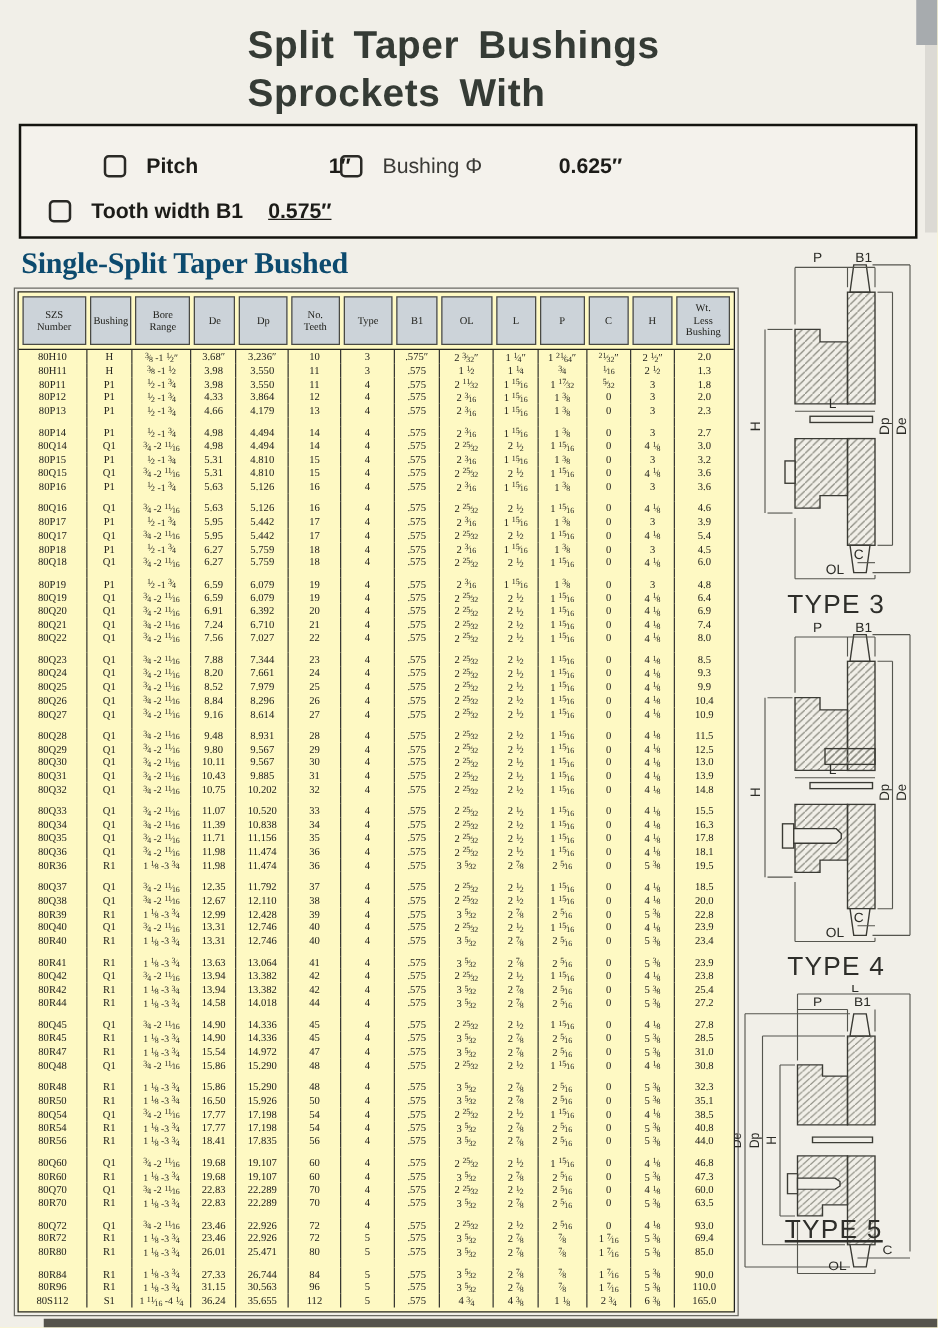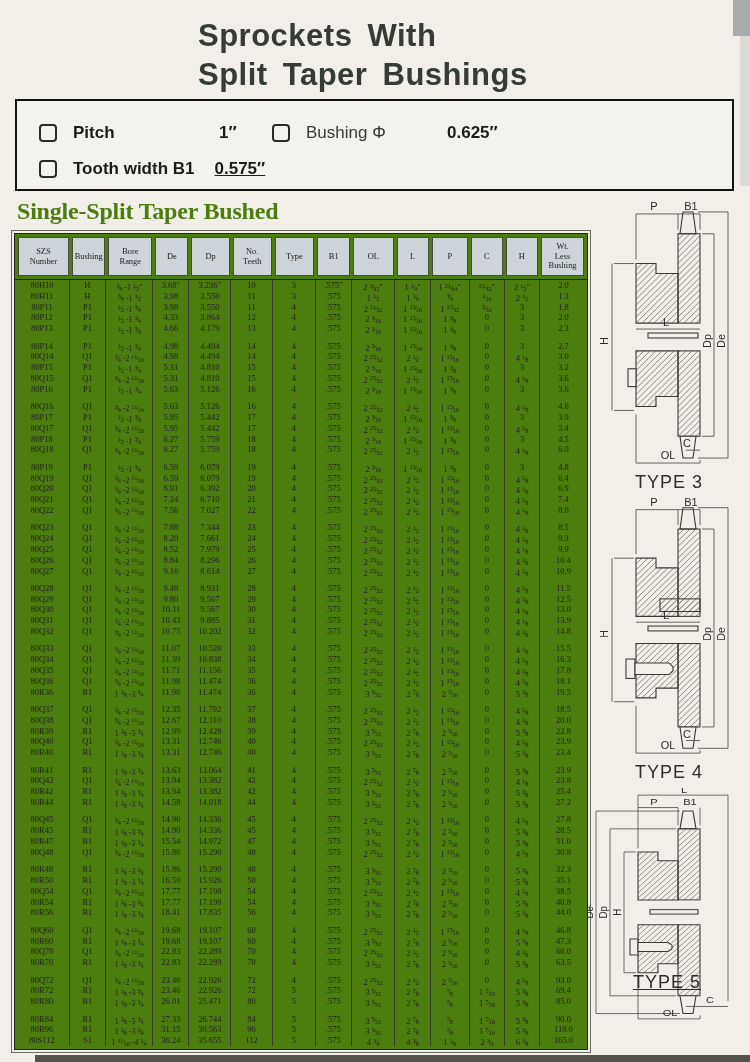--- a/index.html
+++ b/index.html
@@ -20,61 +20,61 @@
   .cbx{display:inline-block;width:14px;height:14px;border:2px solid #2a2a26;border-radius:4px;
       margin-right:16px;background:transparent;flex:0 0 auto;}
   .spec-label{font-weight:bold;}
   .spec-label.reg{font-weight:normal;color:#3a3a36;}
   .spec-value{font-weight:bold;}
   #spec-pitch{left:22px;top:22px;}  #spec-pitch .spec-value{position:absolute;left:180px;}
   #spec-roller{left:255px;top:22px;} #spec-roller .spec-value{position:absolute;left:175px;}
   #spec-tooth{left:22px;top:58px;text-align:right;}   #spec-tooth .spec-value{margin-left:20px;text-decoration:underline;}
 
   .section-heading{position:absolute;left:17px;top:198px;
-      font-family:"Liberation Serif",serif;font-weight:bold;font-size:24px;color:#4d7c0f;
+      font-family:"Liberation Serif",serif;font-weight:bold;font-size:24px;color:#0c4a6e;
       letter-spacing:-0.2px;}
 
   .table-wrap{position:absolute;left:14px;top:233px;width:572px;
-      border:1.6px solid #23231f;outline:1px solid #6b6b64;outline-offset:2px;background:#4d7c0f;}
+      border:1.6px solid #23231f;outline:1px solid #6b6b64;outline-offset:2px;background:#fef9c3;}
   .thead{display:grid;grid-template-columns:9.6% 6.3% 8.3% 6.3% 7.3% 7.3% 7.5% 6.3% 7.6% 6.2% 6.8% 6.2% 6.1% 8.2%;
       padding:1px;border-bottom:1.4px solid #23231f;}
   .hcell{margin:2px 1.5px;background:#ccd3d9;border:1px solid #4a4a44;
       display:flex;align-items:center;justify-content:center;text-align:center;
       font-size:8.4px;line-height:1.15;white-space:pre-line;min-height:37px;color:#1d1d18;}
   .tbody{display:grid;grid-template-columns:9.6% 6.3% 8.3% 6.3% 7.3% 7.3% 7.5% 6.3% 7.6% 6.2% 6.8% 6.2% 6.1% 8.2%;
       padding-bottom:3px;}
   .bcell{border-right:1px solid #3a3a33;height:10.8px;line-height:10.8px;
       font-size:8.5px;text-align:center;white-space:nowrap;overflow:visible;}
   .bcell.c13{border-right:none;}
   .bcell.c2{font-size:7.8px;}
   .bcell.gap{height:6.6px;}
   .fr{font-size:6.3px;}
   .fr .n{vertical-align:2.5px;}
   .fr .sl{font-size:6.5px;vertical-align:1px;margin:0 -0.5px;}
   .fr .d{vertical-align:-0.5px;}
 
   .diagram{position:absolute;}
   .dia-caption{position:absolute;width:158px;text-align:center;
-      font-family:"Liberation Sans",sans-serif;font-size:18px;color:#2e2e2a;letter-spacing:1px;}
+      font-family:"Liberation Sans",sans-serif;font-size:21px;color:#2e2e2a;letter-spacing:1px;}
   svg text{font-family:"Liberation Sans",sans-serif;font-size:11px;fill:#2c2c27;}
 </style>
 </head>
 <body>
 
 <div class="artifact-tr1"></div>
 <div class="artifact-tr2"></div>
 <div class="artifact-bottom"></div>
 
 <div class="page-title">
+  <div>Split Taper Bushings</div>
   <div>Sprockets With</div>
-  <div>Split Taper Bushings</div>
 </div>
 
 <div class="spec-box">
-  <div class="spec-item" id="spec-pitch" style="width:230px;">
+  <div class="spec-item" id="spec-pitch" style="width:230px;margin-left:44px;">
     <span class="cbx"></span>
     <span class="spec-label">Pitch</span>
     <span class="spec-value">1″</span>
   </div>
   <div class="spec-item" id="spec-roller" style="width:330px;">
     <span class="cbx"></span>
     <span class="spec-label reg">Bushing Φ</span>
     <span class="spec-value">0.625″</span>
   </div>
   <div class="spec-item" id="spec-tooth">

